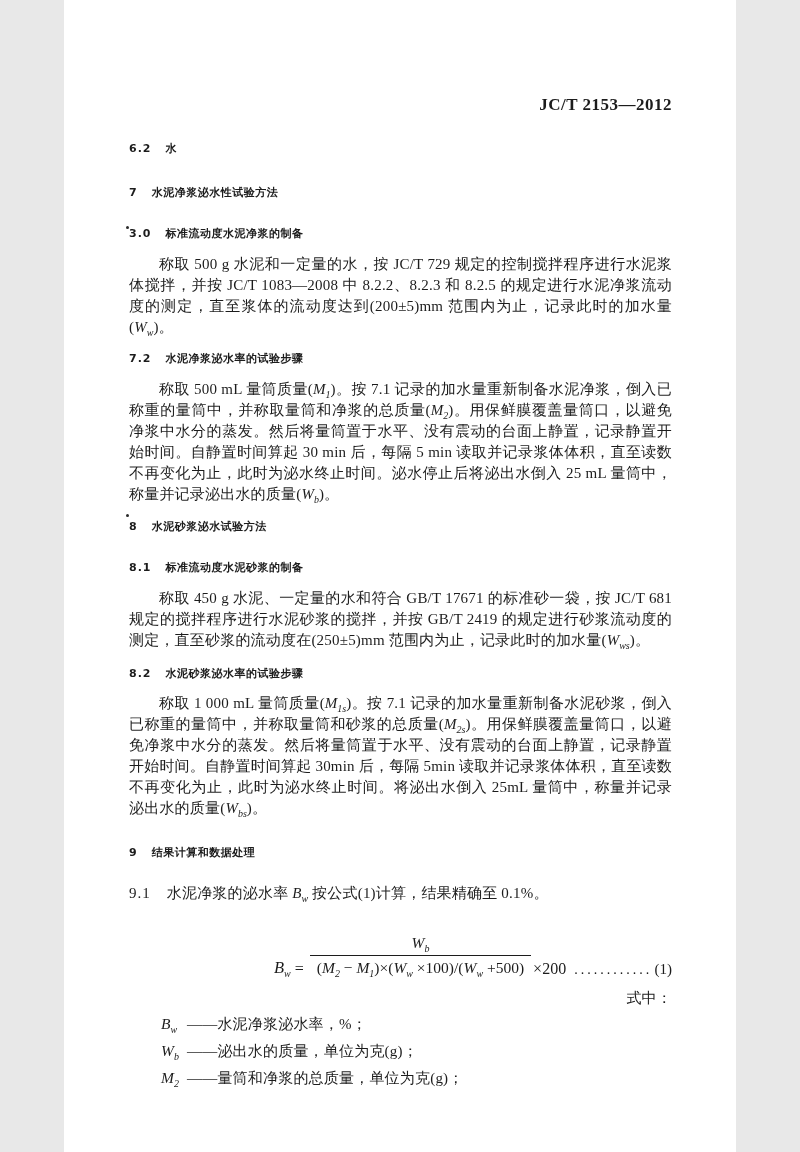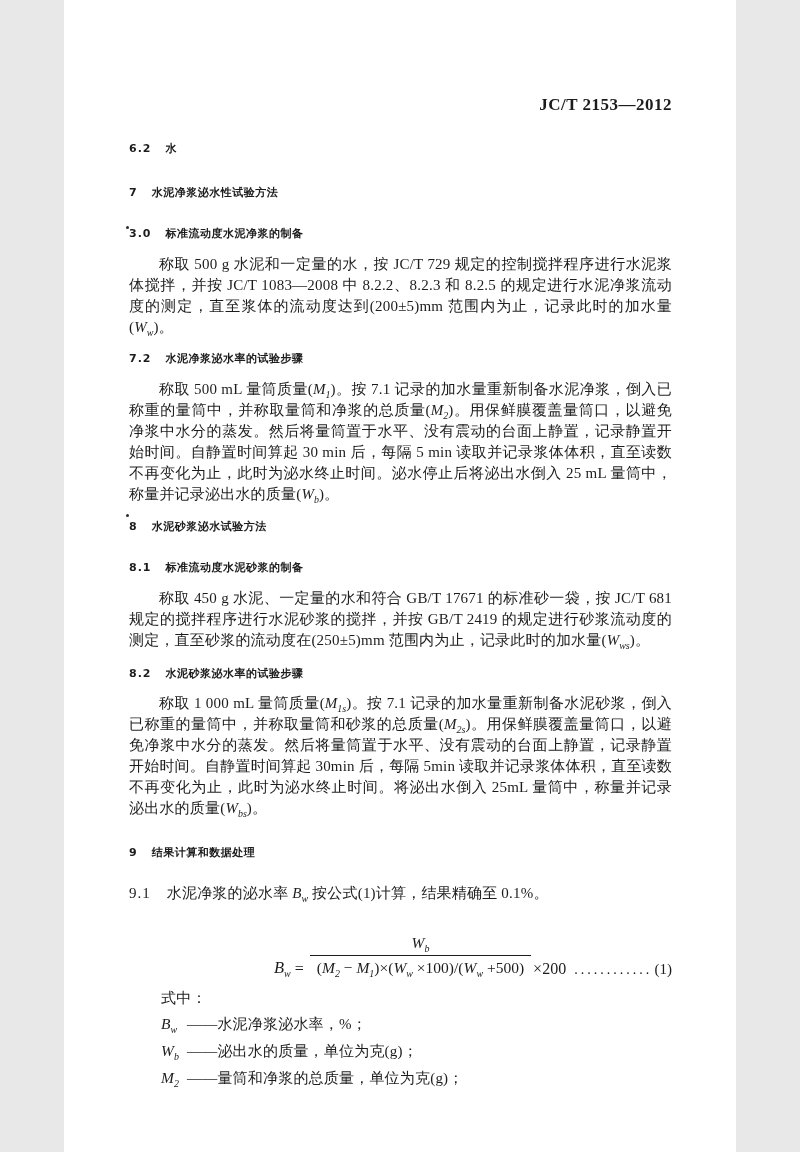--- a/index.html
+++ b/index.html
@@ -47,21 +47,21 @@
     font-size:15.5px;line-height:20px;}
   .frac .num{padding:0 4px 2px 4px;}
   .frac .den{border-top:1.3px solid #1c1c1c;padding:2px 7px 0 7px;white-space:nowrap;}
   .f-times{margin:0 4px 0 2px;}
   .f-leader{letter-spacing:3px;font-size:14px;overflow:hidden;white-space:nowrap;
     max-width:170px;margin:0 4px;}
   .f-num{font-size:15px;}
 
   
   .where{margin-top:8px;font-size:15px;}
-  .where-label{margin:0 0 0 32px;line-height:24px;letter-spacing:.2px;}
+  .where-label{margin:0 0 0 32px;line-height:24px;letter-spacing:.2px;text-align:right;}
   .where-item{margin:1px 0 0 32px;line-height:25px;letter-spacing:.2px;}
   .where-item .sym{display:inline-block;min-width:26px;font-size:15.5px;}
 
   
   .page-num{position:absolute;left:688px;top:1050px;font-size:15px;}
 
   
   .speck{position:absolute;width:3px;height:3px;background:#2a2a2a;border-radius:50%;}
   .speck-7{left:62px;top:226px;}
   .speck-8{left:62px;top:514px;}

